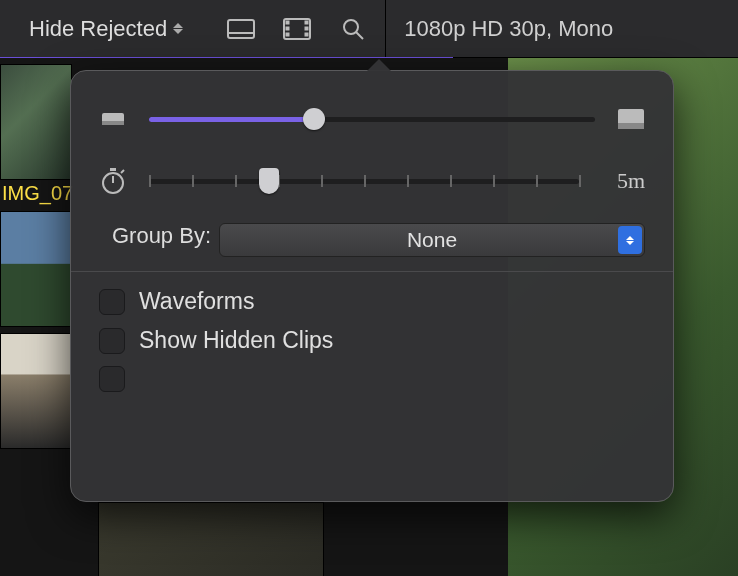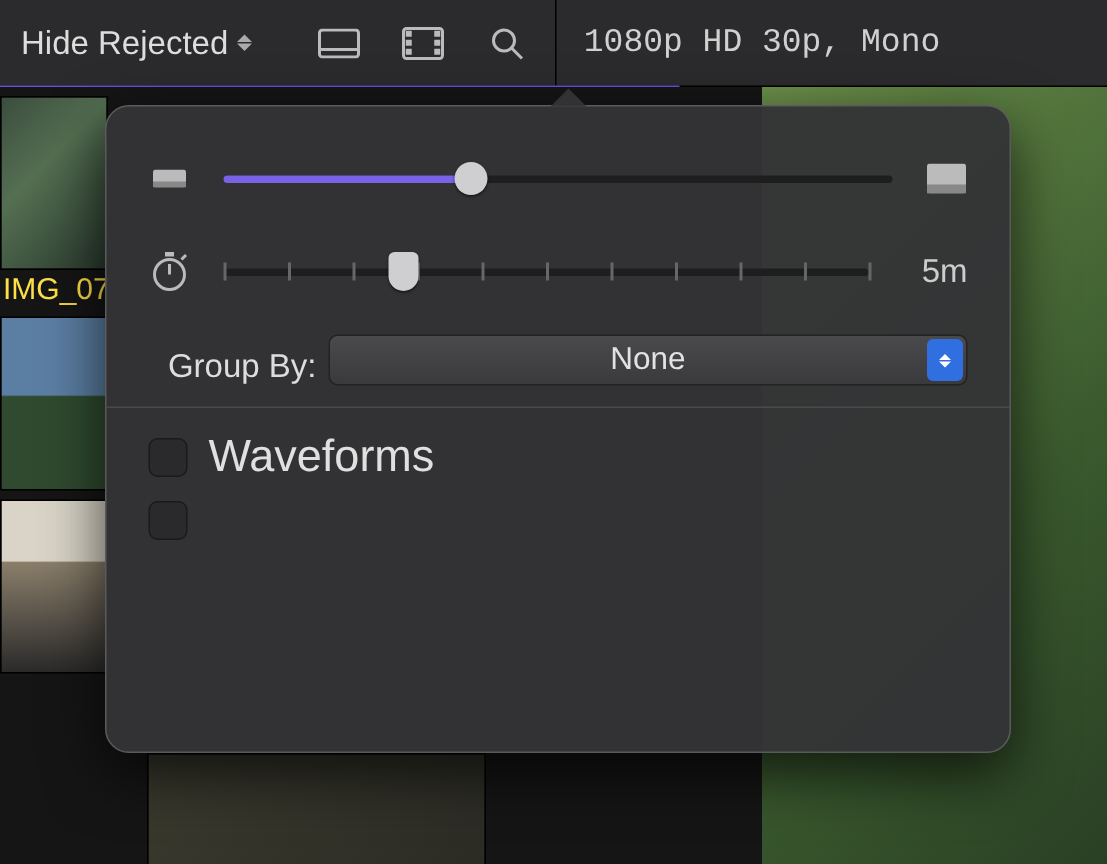--- a/index.html
+++ b/index.html
@@ -10,21 +10,21 @@
     color: #ccc;
     overflow: hidden;
     position: relative;
   }
 
   
   .toolbar {
     height: 58px;
     display: flex;
     align-items: center;
-    padding: 0 6px;
+    padding: 0 21px;
     background: #2b2b2d;
     border-bottom: 1px solid #000;
     position: relative;
   }
   .filter-dropdown {
     display: flex; align-items: center; gap: 6px;
     font-size: 22px; color: #ddd;
     padding: 4px 8px;
     cursor: default;
   }
@@ -37,21 +37,21 @@
   }
   .updown::before { border-bottom:5px solid #aaa; }
   .updown::after  { border-top:5px solid #aaa; }
 
   .tool-icons { display:flex; gap:28px; margin-left:32px; }
   .tool-icons .ticon { width:28px; height:22px; display:flex; align-items:center; justify-content:center; }
   .tool-icons svg { fill:#bbb; stroke:#bbb; }
 
   .vdiv { width:1px; height:58px; background:#000; margin:0 18px; }
 
-  .format-label { font-size:22px; color:#d0d0d0; white-space:nowrap;font-family:Liberation Mono, monospace; }
+  .format-label { font-size:22px; color:#d0d0d0; white-space:nowrap; }
 
   .toolbar-underline {
     position:absolute; left:0; bottom:-3px; width:453px; height:3px;
     background:#6a4fd8;
   }
 
   
   .browser {
     position:absolute; left:0; top:58px; bottom:0; width:508px;
     background:#151515;
@@ -106,21 +106,21 @@
     border-bottom:12px solid rgba(52,52,54,0.97);
   }
   .popover-arrow::before{
     content:"";position:absolute;top:-1px;left:-13px;
     border-left:13px solid transparent;border-right:13px solid transparent;border-bottom:13px solid #5a5a5c;
     z-index:-1;
   }
 
   .slider-row { display:flex; align-items:center; gap:22px; margin-bottom:22px; height:40px; }
   .slider-row .end-icon { width:28px; height:22px; flex:0 0 auto; display:flex;align-items:center;justify-content:center; }
-  .slider-row .end-label { width:44px; text-align:right; font-size:22px; color:#ccc; }
+  .slider-row .end-label { width:44px; text-align:right; font-size:22px; color:#ccc;font-family:Liberation Serif, serif; }
 
   .slider {
     position:relative; flex:1; height:30px;
   }
   .slider .track {
     position:absolute; left:0; right:0; top:13px; height:5px;
     background:#1e1e1f; border-radius:3px;
   }
   .slider .fill {
     position:absolute; left:0; top:13px; height:5px;
@@ -136,21 +136,21 @@
     position:absolute; top:9px; width:2px; height:12px; background:#666;
   }
   .slider.ticks .knob2 {
     position:absolute; top:2px; width:20px; height:26px;
     background:#cfcfd2;
     border-radius:4px 4px 10px 10px;
     box-shadow:0 1px 2px rgba(0,0,0,0.6);
     transform:translateX(-50%);
   }
 
-  .form-row { display:flex; align-items:flex-end; gap:8px; margin-bottom:12px; }
+  .form-row { display:flex; align-items:flex-start; gap:8px; margin-bottom:12px; }
   .form-row .lbl { width:112px; text-align:right; font-size:22px; color:#ddd; }
   .select {
     flex:1; height:34px;
     background: linear-gradient(#4a4a4c,#3a3a3c);
     border:1px solid #222; border-radius:6px;
     display:flex; align-items:center; justify-content:center;
     position:relative;
     font-size:21px; color:#e2e2e2;
   }
   .select .arrows {
@@ -164,21 +164,21 @@
   .select .arrows::before{border-bottom:4px solid #fff;}
   .select .arrows::after{border-top:4px solid #fff;}
 
   .hr { height:1px; background:#4a4a4c; margin:14px -28px 16px -28px; }
 
   .check-row { display:flex; align-items:center; gap:14px; margin-bottom:12px; }
   .checkbox {
     width:26px; height:26px; border-radius:6px;
     background:#2a2a2c; border:1px solid #1a1a1c;
   }
-  .check-row .clabel { font-size:30px; color:#e0e0e0; }
+  .check-row .clabel { font-size:23px; color:#e0e0e0; }
 
   
   .icon-thumb-small svg, .icon-thumb-large svg, .icon-stopwatch svg { display:block; }
 </style>
 </head>
 <body>
 
 <div class="toolbar">
   <div class="filter-dropdown">
     <span>Hide Rejected</span>
@@ -294,14 +294,18 @@
 
 
   <div class="hr"></div>
 
   <div class="check-row">
     <div class="checkbox"></div>
     <div class="clabel">Waveforms</div>
   </div>
   <div class="check-row">
     <div class="checkbox"></div>
+    <div class="clabel">Show Hidden Clips</div>
+  </div>
+  <div class="check-row">
+    <div class="checkbox"></div>
   </div>
 </div>
 
 </body></html>

